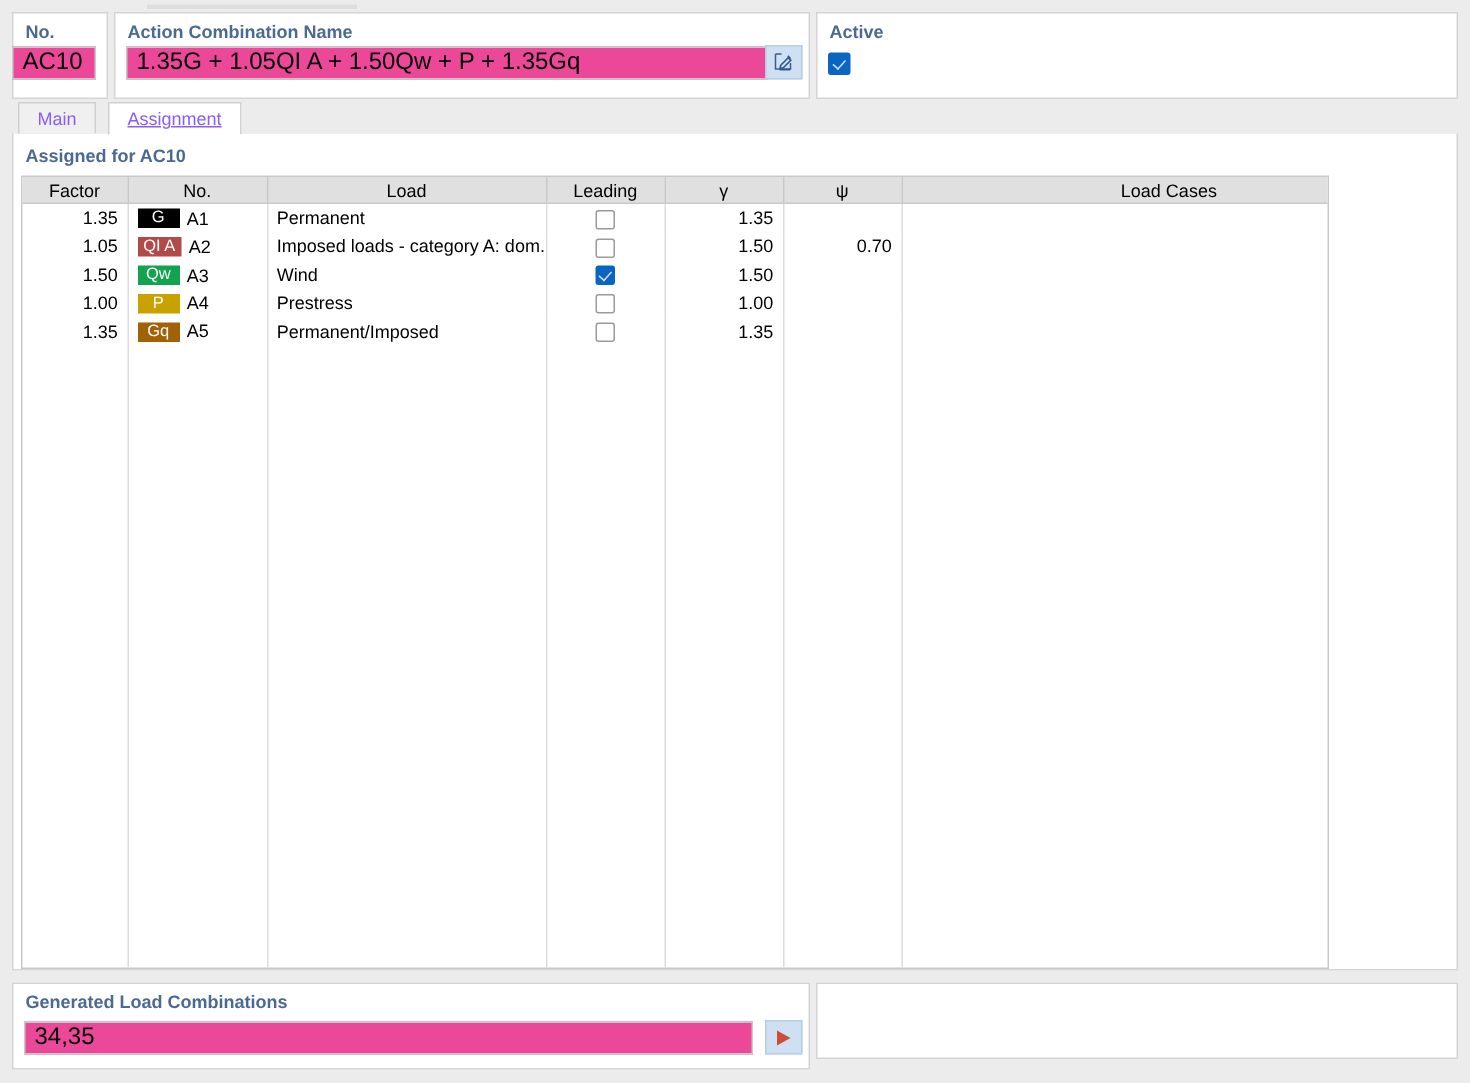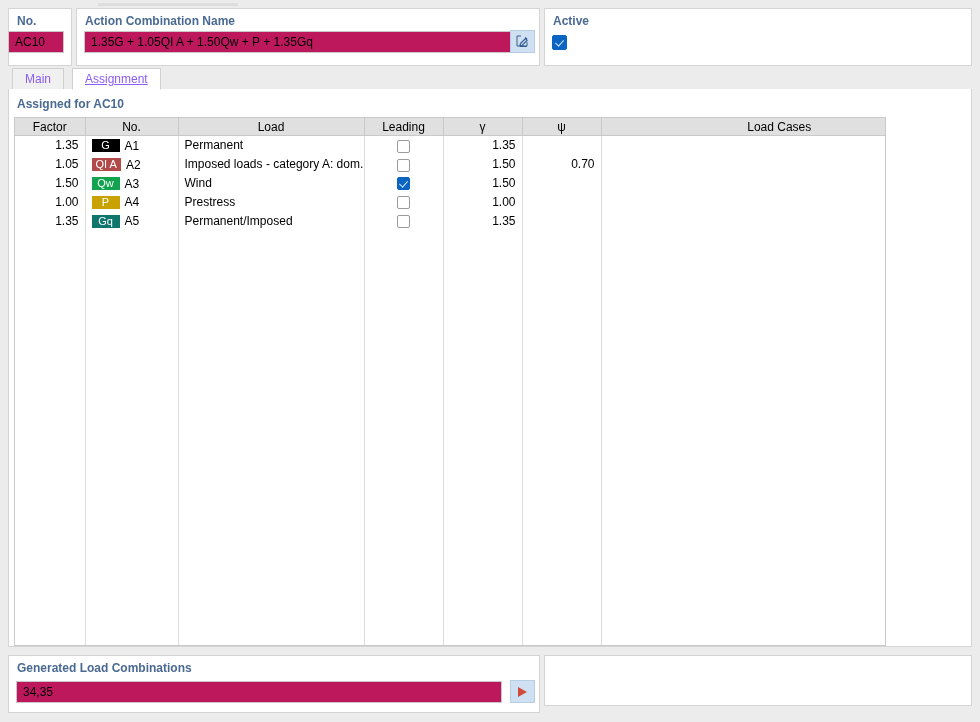--- a/index.html
+++ b/index.html
@@ -35,27 +35,27 @@
     left: 98px; top: 3px; width: 140px; height: 3px;
     background: #dedede;
   }
 
   #grp-no   { left: 8px;   top: 8px;  width: 64px;  height: 58px; }
   #grp-name { left: 76px;  top: 8px;  width: 464px; height: 58px; }
   #grp-act  { left: 544px; top: 8px;  width: 428px; height: 58px; }
 
   .field {
     position: absolute;
-    background: #be185d;
+    background: #ec4899;
     border: 1px solid #c8c8c8;
     box-sizing: border-box;
     height: 22px;
     line-height: 20px;
     padding: 0 6px;
-    font-size: 12px;
+    font-size: 16px;
     color: #000;
     white-space: nowrap;
     overflow: hidden;
   }
   #fld-no   { left: 8px;  top: 31px; width: 56px; }
   #fld-name { left: 84px; top: 31px; width: 428px; }
 
   .icon-btn {
     position: absolute;
     width: 25px; height: 23px;
@@ -307,21 +307,21 @@
             <td class="c-factor">1.00</td>
             <td class="c-no"><span class="badge" style="background:#c9a200">P</span><span class="nolabel">A4</span></td>
             <td class="c-name">Prestress</td>
             <td class="c-lead"><span class="chk"></span></td>
             <td class="c-gamma">1.00</td>
             <td class="c-psi"></td>
             <td class="c-lc"></td>
           </tr>
           <tr>
             <td class="c-factor">1.35</td>
-            <td class="c-no"><span class="badge" style="background:#0f766e">Gq</span><span class="nolabel">A5</span></td>
+            <td class="c-no"><span class="badge" style="background:#a16207">Gq</span><span class="nolabel">A5</span></td>
             <td class="c-name">Permanent/Imposed</td>
             <td class="c-lead"><span class="chk"></span></td>
             <td class="c-gamma">1.35</td>
             <td class="c-psi"></td>
             <td class="c-lc"></td>
           </tr>
           <tr class="filler">
             <td></td>
             <td></td>
             <td></td>

